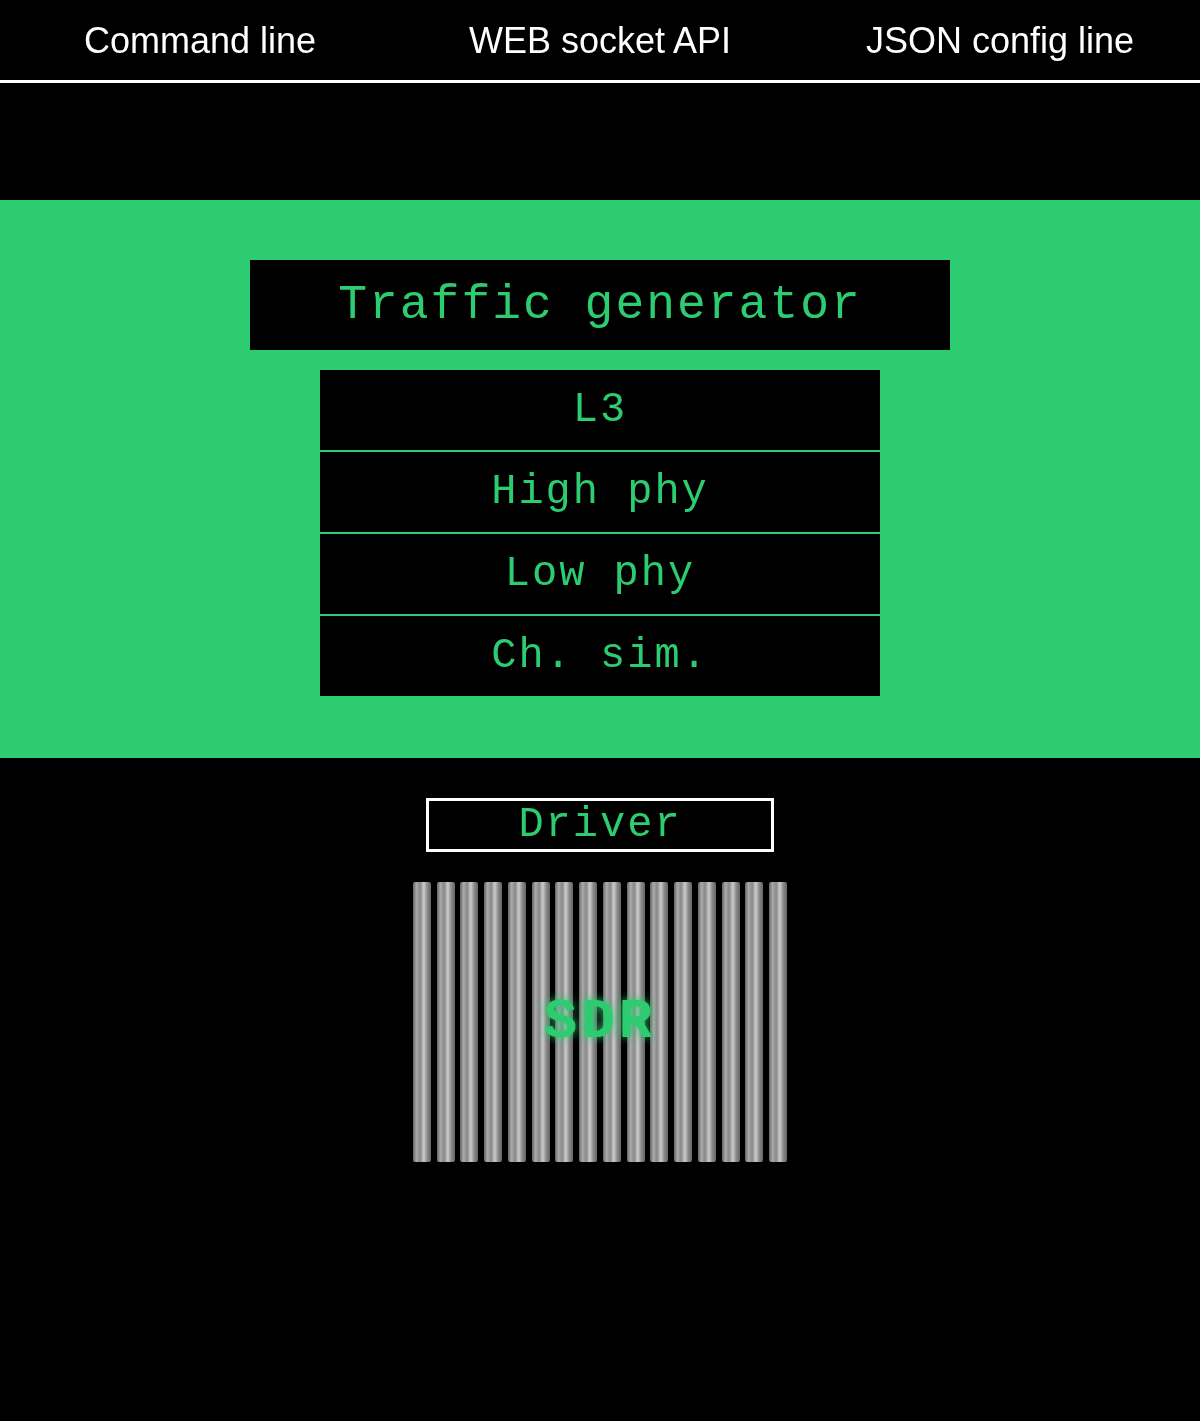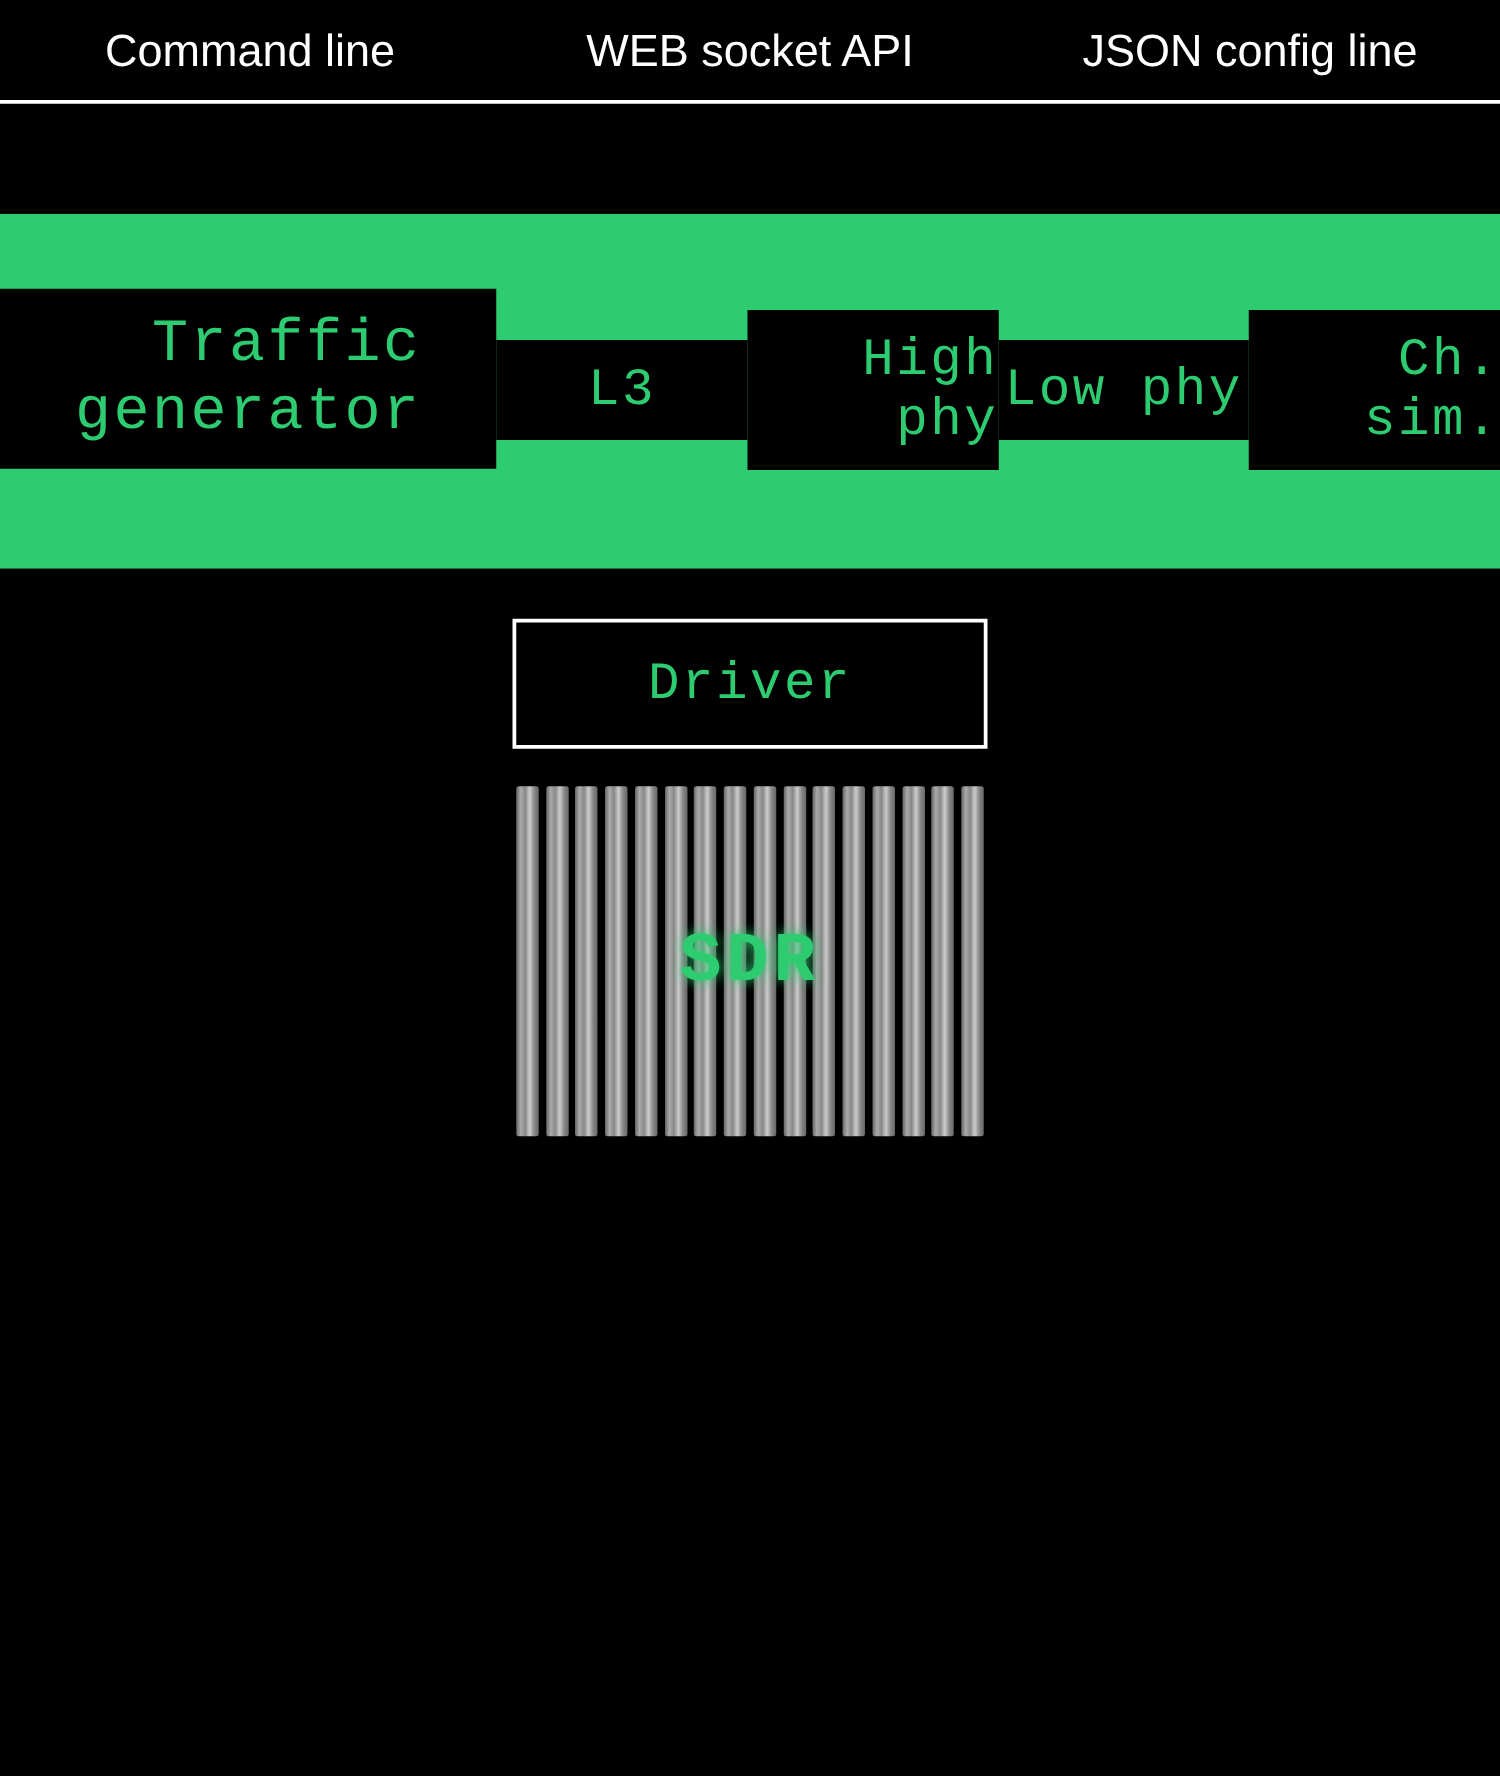--- a/index.html
+++ b/index.html
@@ -12,21 +12,21 @@
       overflow-x: hidden;
     }
 
     
     .header-section {
       background: #000;
       display: flex;
       justify-content: space-around;
       align-items: flex-start;
       padding: 0;
-      height: 171px;
+      height: 200px;
       position: relative;
     }
 
     .header-item {
       display: flex;
       flex-direction: column;
       align-items: center;
       flex: 1;
       position: relative;
     }
@@ -53,24 +53,23 @@
       flex: 1;
       background: #fff;
       margin-top: 0;
     }
 
     
     .main-section {
       background: #2ecc71;
       padding: 60px 0 60px 0;
       display: flex;
-      flex-direction: row;
+      flex-direction: column;
       align-items: center;
       gap: 0;
-      text-align: right;
     }
 
     .traffic-generator-box {
       background: #000;
       border: none;
       padding: 18px 60px;
       margin-bottom: 20px;
       display: flex;
       justify-content: center;
       width: 700px;
@@ -104,25 +103,25 @@
       background: #000;
       display: flex;
       flex-direction: column;
       align-items: center;
       padding: 40px 0 0 0;
       min-height: 420px;
     }
 
     .driver-box {
       border: 3px solid #fff;
-      padding: 25px 60px;
+      padding: 0 60px;
       margin-bottom: 30px;
       display: flex;
       justify-content: center;
-      width: 380px;
+      width: 348px;
       text-align: center;
     }
 
     .driver-label {
       color: #2ecc71;
       font-size: 42px;
       font-family: 'Courier New', Courier, monospace;
       letter-spacing: 2px;
     }
 

